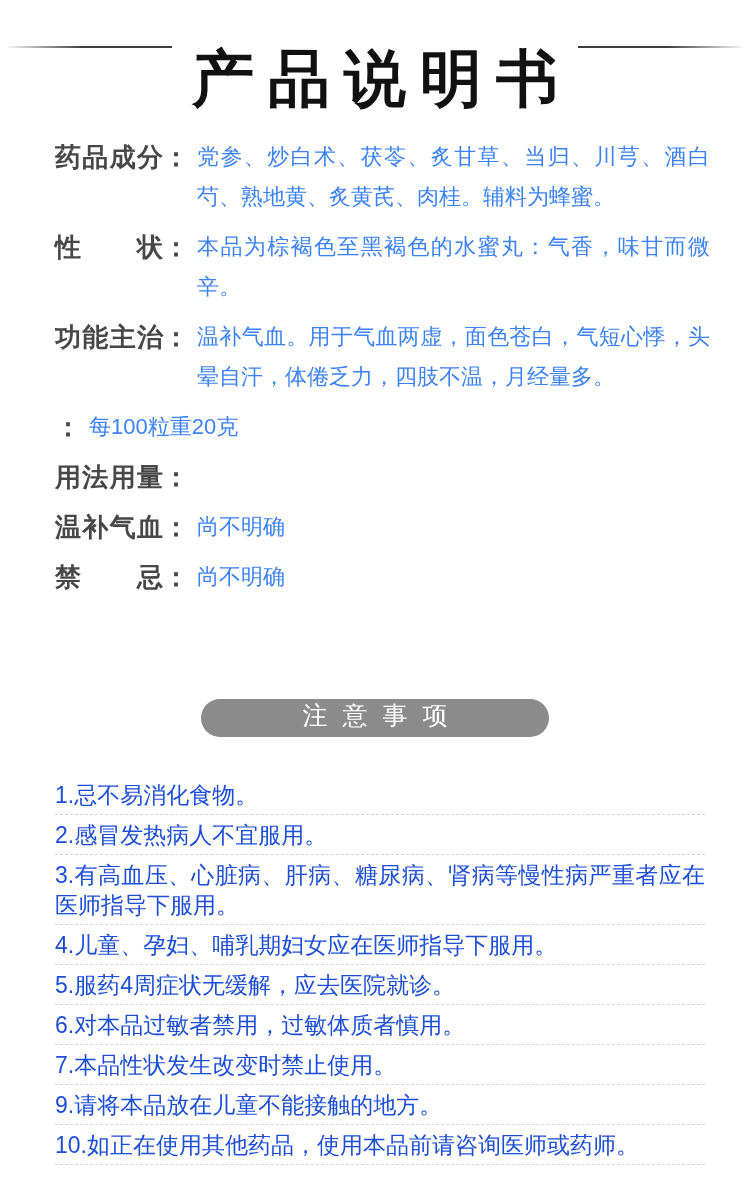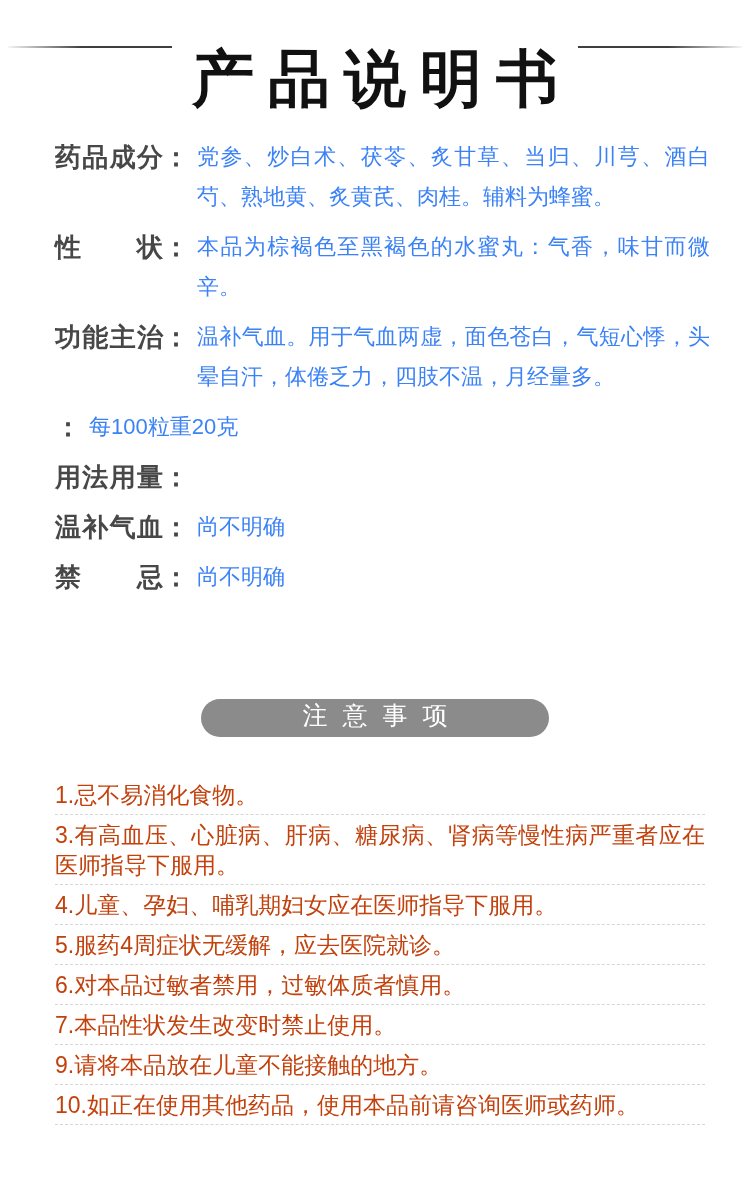--- a/index.html
+++ b/index.html
@@ -44,21 +44,21 @@
     display: flex; justify-content: center;
   }
   .banner-text {
     color: #ffffff; font-size: 25px; letter-spacing: 15px; margin-right: -15px;
     white-space: nowrap;
   }
 
   
   .notice-list { list-style: none; margin: 38px 45px 0 55px; }
   .notice-list li {
-    font-size: 23px; color: #c2410c; line-height: 30px;
+    font-size: 23px; color: #1d4ed8; line-height: 30px;
     padding: 5px 0 4px 0;
     border-bottom: 1px dashed #d6d6d6;
     text-align: justify;
   }
 </style>
 </head>
 <body>
 
 <div class="page">
 
@@ -125,20 +125,21 @@
     </div>
 
   </section>
 
   <div class="banner">
     <span class="banner-text">注意事项</span>
   </div>
 
   <ul class="notice-list">
     <li>1.忌不易消化食物。</li>
+    <li>2.感冒发热病人不宜服用。</li>
     <li>3.有高血压、心脏病、肝病、糖尿病、肾病等慢性病严重者应在医师指导下服用。</li>
     <li>4.儿童、孕妇、哺乳期妇女应在医师指导下服用。</li>
     <li>5.服药4周症状无缓解，应去医院就诊。</li>
     <li>6.对本品过敏者禁用，过敏体质者慎用。</li>
     <li>7.本品性状发生改变时禁止使用。</li>
     <li>9.请将本品放在儿童不能接触的地方。</li>
     <li>10.如正在使用其他药品，使用本品前请咨询医师或药师。</li>
   </ul>
 
 </div>

